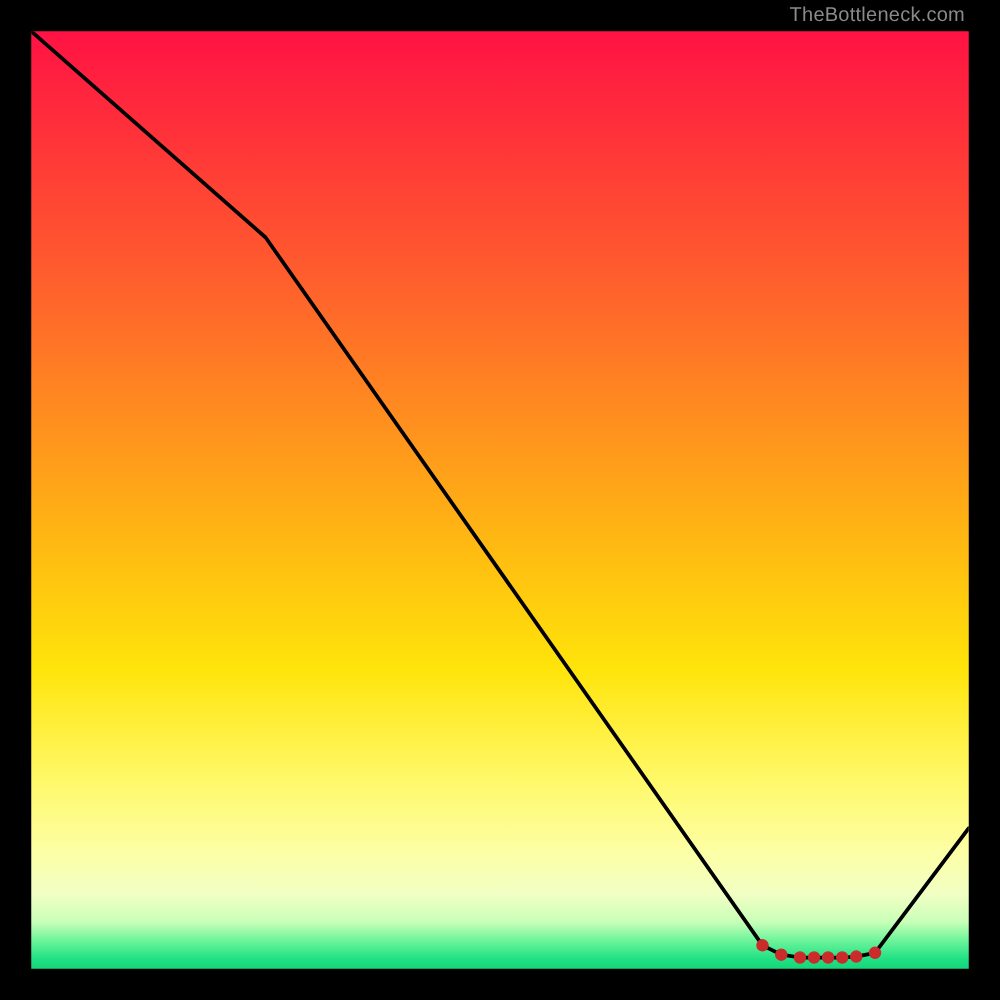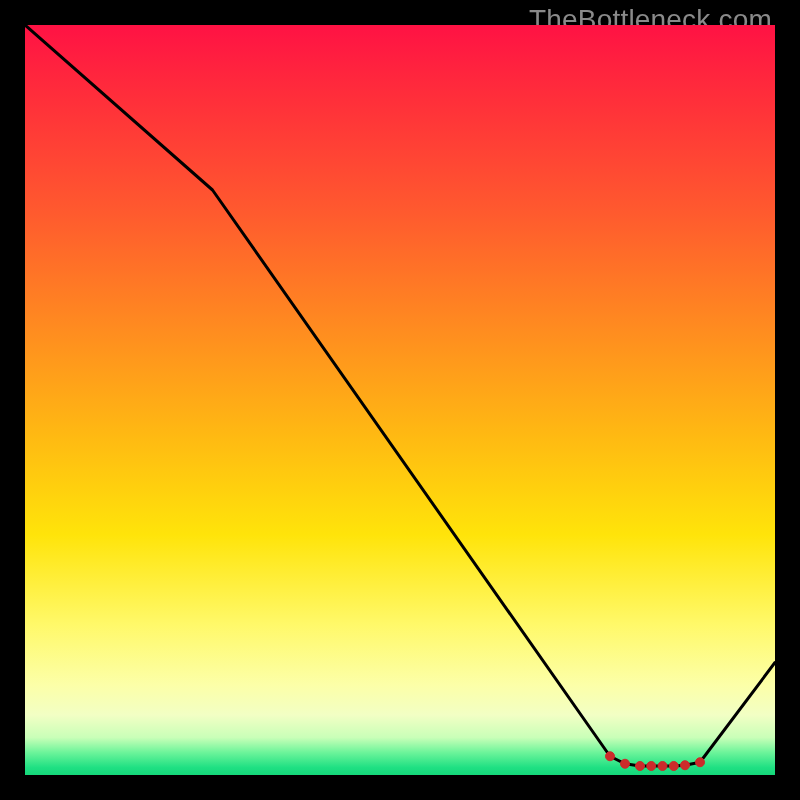--- a/index.html
+++ b/index.html
@@ -46,21 +46,21 @@
     left: 0;
     top: 0;
     width: 750px;
     height: 750px;
   }
   .watermark {
     position: absolute;
     top: 4px;
     right: 28px;
     color: #8a8a8a;
-    font-size: 28px;
+    font-size: 16px;
     font-weight: 500;
     letter-spacing: 0.2px;
     user-select: none;
   }
 </style>
 </head>
 <body>
 
 <div class="frame">
 

